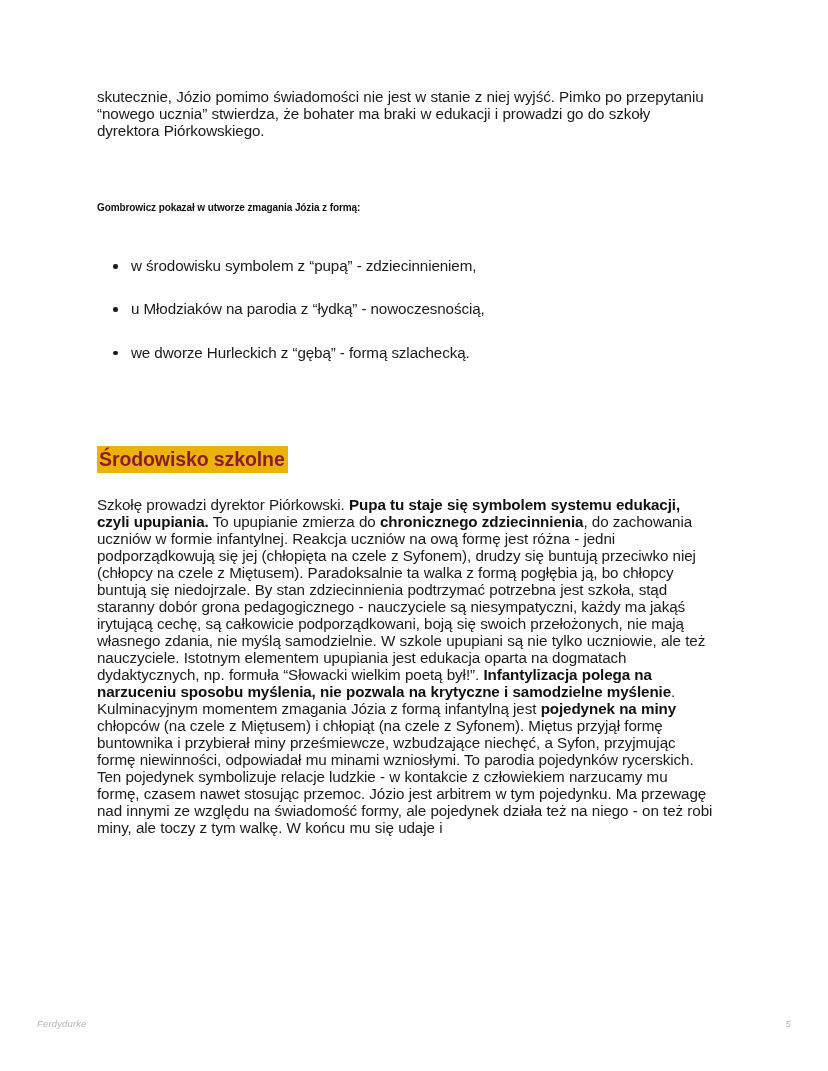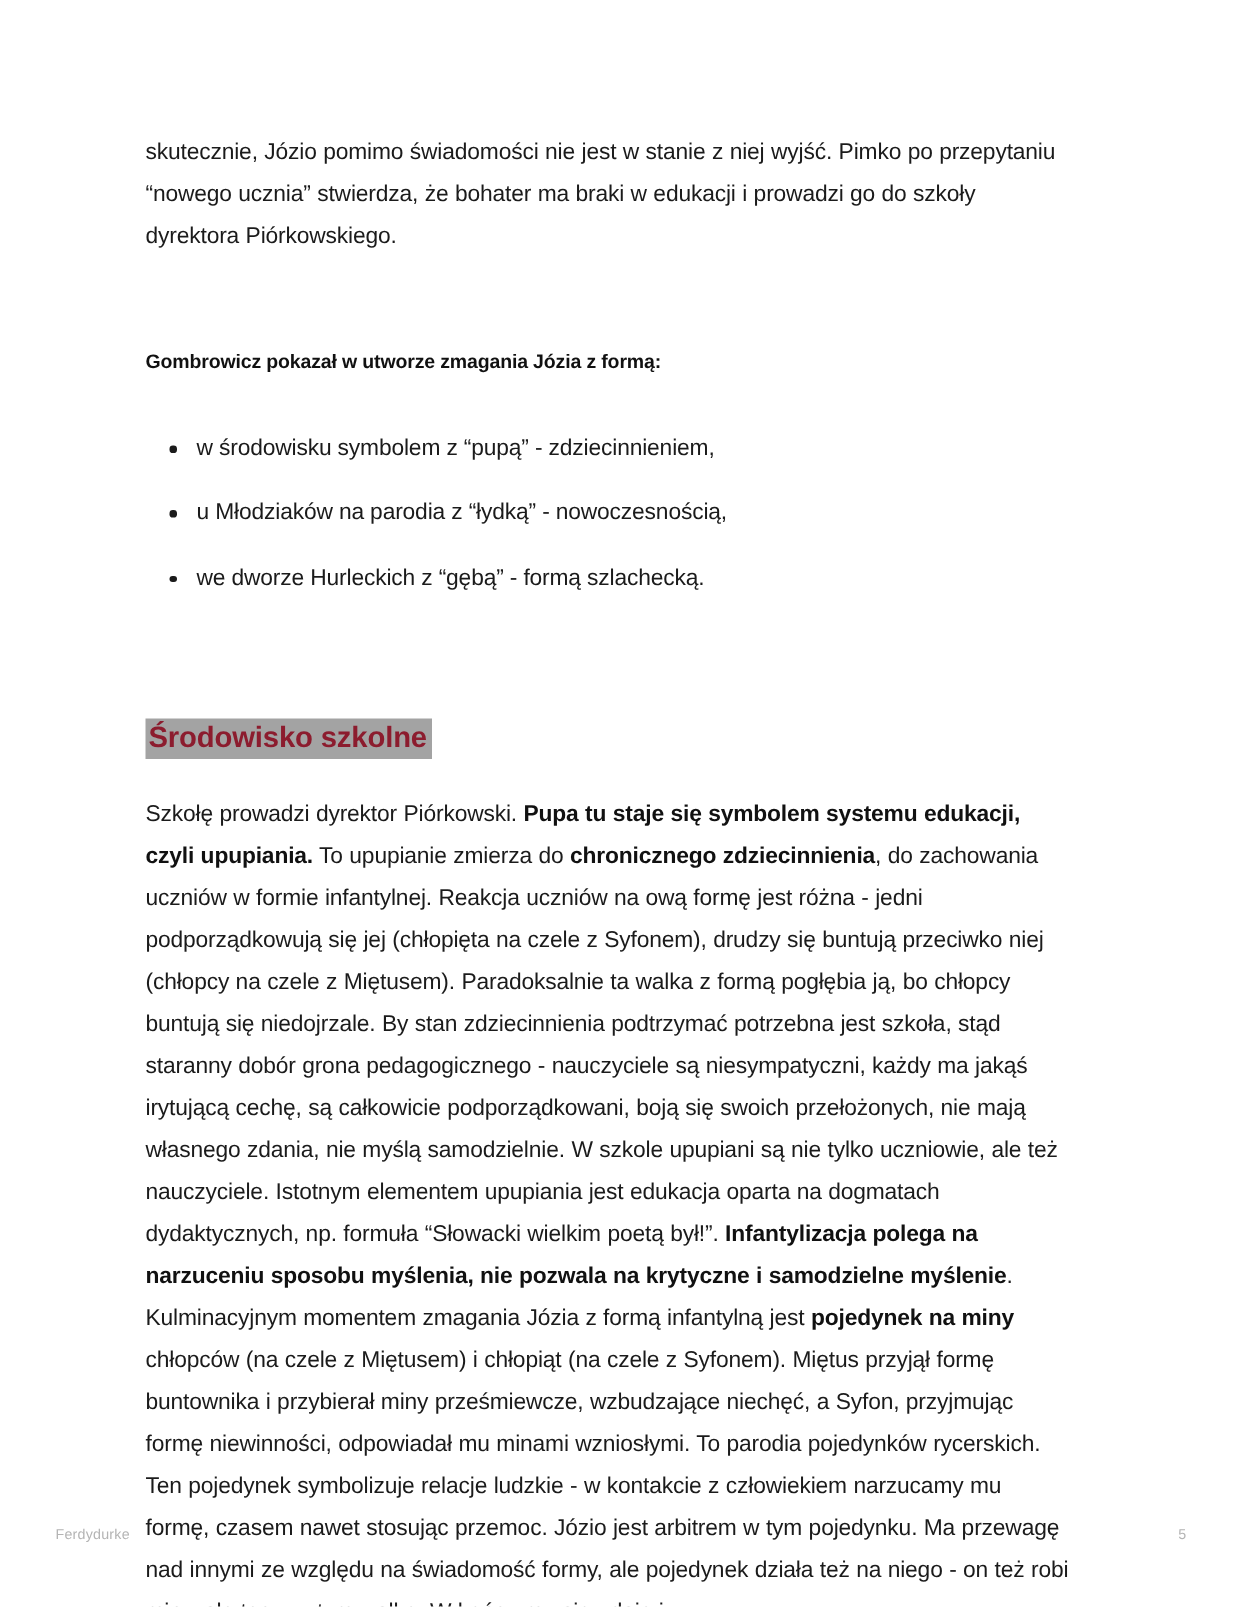--- a/index.html
+++ b/index.html
@@ -20,34 +20,34 @@
   }
   .content {
     position: absolute;
     left: 97px;
     top: 88px;
     width: 616px;
   }
   p.para {
     margin: 0;
     font-size: 15.2px;
-    line-height: 28px;
+    line-height: 17px;
     letter-spacing: -0.1px;
     color: #1b1b1b;
     text-align: left;
     word-spacing: 0.2px;
   }
   p.intro { margin-bottom: 0; }
   .gap-lg { height: 54px; }
   .gap-md { height: 28px; }
   .gap-xl { height: 60px; }
 
   .lead-bold {
     margin: 0;
-    font-size: 13px;
+    font-size: 10px;
     line-height: 30.2px;
     font-weight: bold;
     color: #111111;
     letter-spacing: -0.1px;
   }
 
   ul.bullets {
     margin: 0;
     padding: 0 0 0 34px;
     list-style: none;
@@ -72,34 +72,35 @@
     background: #1b1b1b;
   }
 
   h2.section-heading {
     margin: 0;
     display: inline;
     font-size: 19.5px;
     line-height: 30px;
     font-weight: bold;
     color: #8c1c2e;
-    background: #a3a3a3;
+    background: #eab308;
     padding: 2px 3px 3px 2px;
     letter-spacing: -0.1px;
   }
   .heading-wrap { line-height: 34px; }
 
   b, strong { font-weight: bold; color: #111111; }
 
   .footer {
     position: absolute;
     left: 0;
     right: 0;
     top: 1018px;
     height: 20px;
+    font-style: italic;
   }
   .footer-left {
     position: absolute;
     left: 37px;
     top: 0;
     font-size: 9.5px;
     color: #b4b4b4;
     letter-spacing: 0.15px;
   }
   .footer-right {

